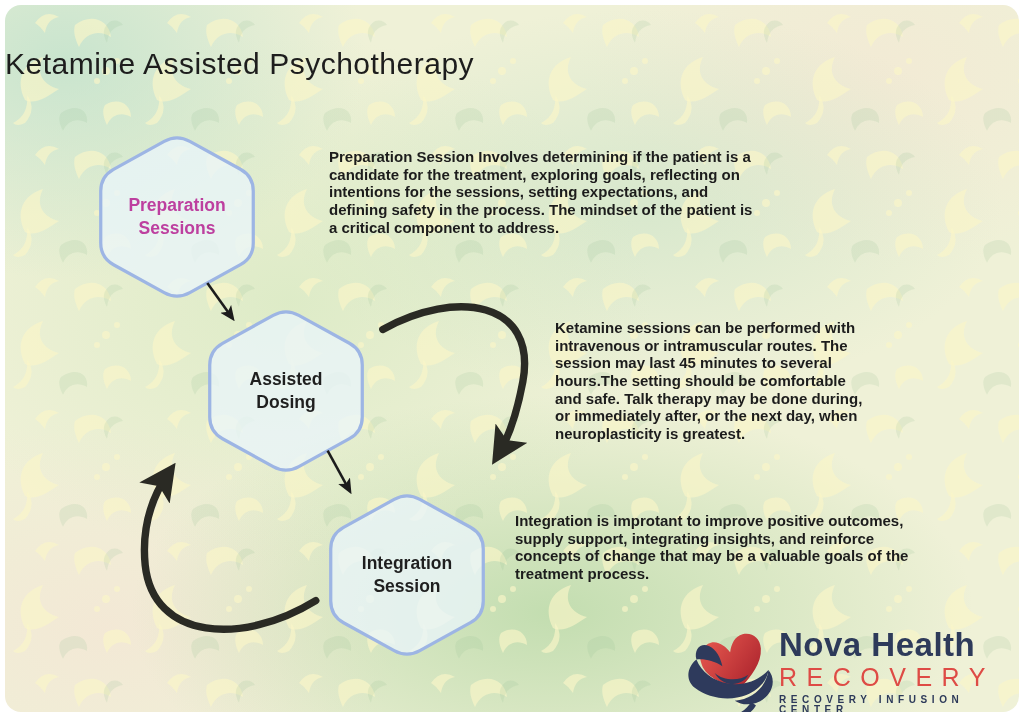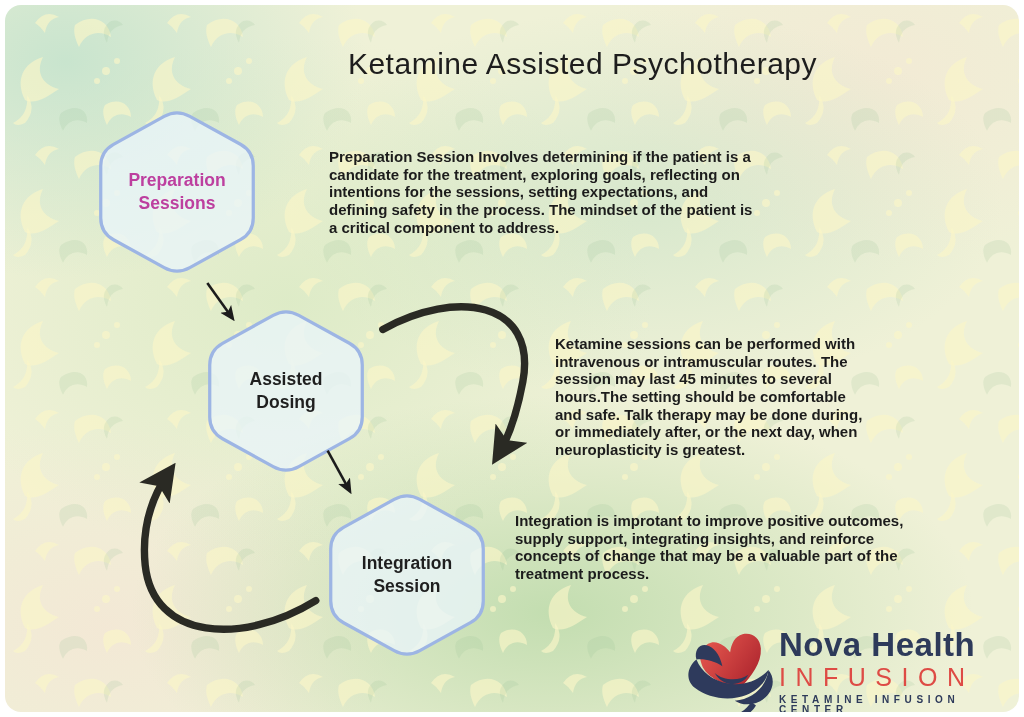--- a/index.html
+++ b/index.html
@@ -14,43 +14,43 @@
       radial-gradient(520px 380px at 28% 42%, rgba(200,228,180,0.45), transparent 70%),
       radial-gradient(500px 270px at 63% 28%, rgba(180,218,190,0.40), transparent 72%),
       radial-gradient(620px 320px at 54% 86%, rgba(165,208,150,0.60), transparent 68%),
       radial-gradient(430px 300px at 10% 88%, rgba(246,225,212,0.55), transparent 70%),
       radial-gradient(430px 280px at 86% 10%, rgba(246,226,210,0.45), transparent 70%),
       #eff1d7;
   }
   .bg-svg { position:absolute; inset:0; width:100%; height:100%; }
 
   .title {
-    position:absolute; left:0; top:42px; width:812px; text-align:right;
+    position:absolute; left:0; top:42px; width:812px; text-align:left;
     font-size:30px; font-weight:500; color:#1d1d1d; letter-spacing:0.5px;
   }
 
   .hex-node { position:absolute; width:168px; height:172px; }
   .hex-node svg { position:absolute; inset:0; width:100%; height:100%; }
   .hex-label {
     position:absolute; inset:0; display:flex; align-items:center; justify-content:center;
     text-align:center; font-size:17.5px; font-weight:bold; line-height:1.3;
     white-space:pre-line; color:#1f1f1f;
   }
-  .node-0 { left:88px;  top:101px; }
+  .node-0 { left:88px;  top:126px; }
   .node-1 { left:197px; top:300px; }
   .node-2 { left:318px; top:484px; }
   .node-0 .hex-label { color:#bd3f9f; }
 
   .arrows { position:absolute; inset:0; width:100%; height:100%; pointer-events:none; }
 
   .desc {
     position:absolute; font-size:15px; font-weight:bold; color:#1c1c1c; line-height:1.18;
   }
   .desc-0 { left:324px; top:143px; width:432px; }
-  .desc-1 { left:550px; top:330px; width:316px; }
+  .desc-1 { left:550px; top:314px; width:316px; }
   .desc-2 { left:510px; top:507px; width:398px; }
 
   .logo { position:absolute; left:678px; top:618px; width:338px; height:96px; display:flex; align-items:center; }
   .logo-icon { width:96px; height:96px; flex:0 0 auto; }
   .logo-text { display:flex; flex-direction:column; margin-left:0; }
   .logo-name { font-size:33px; font-weight:bold; color:#2d3a5a; line-height:1.0; letter-spacing:0.5px; }
   .logo-sub  { font-size:25px; font-weight:500; color:#de4b45; letter-spacing:9.5px; line-height:1.0; margin-top:4px; }
   .logo-tag  { font-size:10px; font-weight:bold; color:#2d3a5a; letter-spacing:4.6px; line-height:1.0; margin-top:5px; }
 </style>
 </head>
@@ -117,21 +117,21 @@
         </marker>
       </defs>
       <path d="M203 282 L228 317" fill="none" stroke="#1c1c1c" stroke-width="2.6" marker-end="url(#head-small)"></path>
       <path d="M325 452 L347 492" fill="none" stroke="#1c1c1c" stroke-width="2.6" marker-end="url(#head-small)"></path>
       <path d="M381 329 C455 288 538 300 523 382 C517 414 509 438 498 456" fill="none" stroke="#2a2a24" stroke-width="7.5" stroke-linecap="round" marker-end="url(#head-big)"></path>
       <path d="M313 604 C238 650 148 644 140 568 C136 528 148 497 164 474" fill="none" stroke="#2a2a24" stroke-width="7.5" stroke-linecap="round" marker-end="url(#head-big)"></path>
     </svg>
 
     <p class="desc desc-0">Preparation Session Involves determining if the patient is a candidate for the treatment, exploring goals, reflecting on intentions for the sessions, setting expectations, and defining safety in the process. The mindset of the patient is a critical component to address.</p>
     <p class="desc desc-1">Ketamine sessions can be performed with intravenous or intramuscular routes. The session may last 45 minutes to several hours.The setting should be comfortable and safe. Talk therapy may be done during, or immediately after, or the next day, when neuroplasticity is greatest.</p>
-    <p class="desc desc-2">Integration is improtant to improve positive outcomes, supply support, integrating insights, and reinforce concepts of change that may be a valuable part of the treatment process.</p>
+    <p class="desc desc-2">Integration is improtant to improve positive outcomes, supply support, integrating insights, and reinforce concepts of change that may be a valuable goals of the treatment process.</p>
 
     <div class="logo">
       <svg class="logo-icon" viewBox="0 0 100 100" xmlns="http://www.w3.org/2000/svg">
         <defs>
           <linearGradient id="heartGrad" x1="0" y1="0" x2="1" y2="1">
             <stop offset="0" stop-color="#e85a50"></stop>
             <stop offset="1" stop-color="#a31c28"></stop>
           </linearGradient>
         </defs>
 
@@ -142,19 +142,19 @@
         <g fill="#2e3a5c">
           <path d="M14 38 C11 27 19 20 27 24 C35 28 39 36 41 45 C32 39 22 37 14 38 Z"></path>
           <path d="M14 38 C4 46 2 60 13 68 C26 78 48 82 66 75 C80 69 88 59 89 49 C80 59 64 66 47 63 C31 60 19 51 14 38 Z"></path>
           <path d="M33 52 C42 60 58 61 68 54 C62 67 41 67 33 52 Z"></path>
           <path d="M89 49 C87 66 73 79 54 81 C64 88 81 85 89 74 C95 66 95 56 89 49 Z"></path>
           <path d="M71 82 C66 91 56 97 45 97 C56 101 70 97 76 86 Z"></path>
         </g>
       </svg>
       <div class="logo-text">
         <span class="logo-name">Nova Health</span>
-        <span class="logo-sub">INFUSION</span>
-        <span class="logo-tag">KETAMINE INFUSION CENTER</span>
+        <span class="logo-sub">RECOVERY</span>
+        <span class="logo-tag">RECOVERY INFUSION CENTER</span>
       </div>
     </div>
 
   </div>
 </div>
 
 </body></html>

